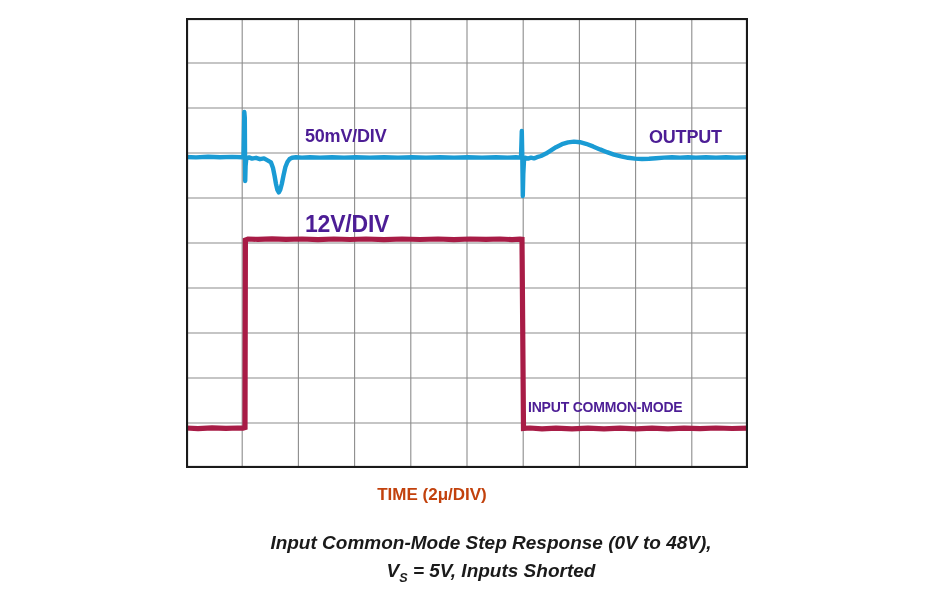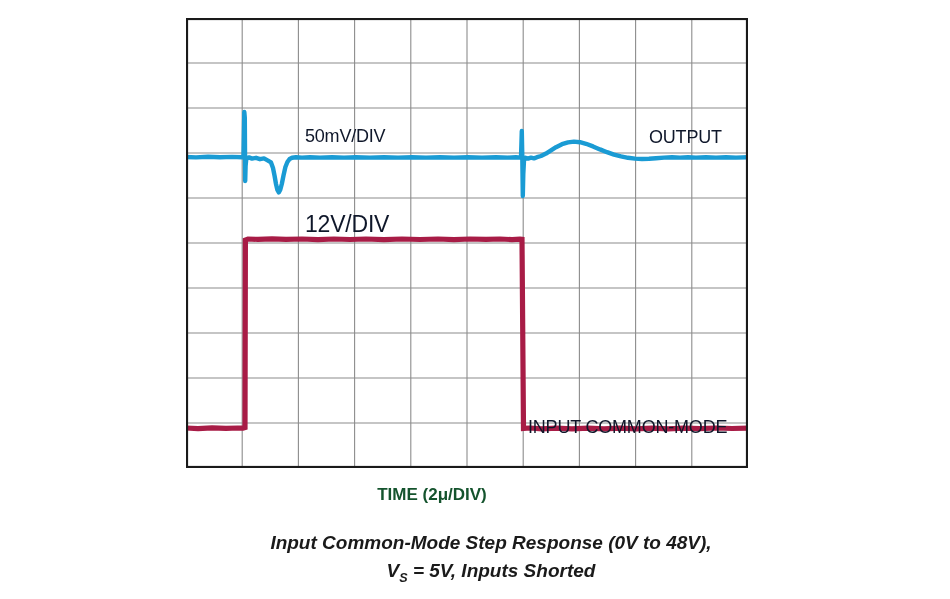--- a/index.html
+++ b/index.html
@@ -30,22 +30,22 @@
   }
   .plot-svg {
     position: absolute;
     left: 0;
     top: 0;
     display: block;
   }
   .anno {
     position: absolute;
     font-family: "Liberation Sans", sans-serif;
-    font-weight: normal;
-    color: #0f172a;
+    font-weight: bold;
+    color: #4c1d95;
     white-space: nowrap;
     letter-spacing: -0.2px;
   }
   #label-50mv {
     left: 305px;
     top: 126px;
     font-size: 18px;
   }
   #label-12v {
     left: 305px;
@@ -54,32 +54,31 @@
   }
   #label-output {
     left: 625px;
     top: 127px;
     font-size: 18px;
     margin-left: 24px;
   }
   #label-input-cm {
     left: 528px;
     top: 399px;
-    font-size: 18px;
-    margin-top: 18px;
+    font-size: 14px;
   }
   #axis-label-time {
     position: absolute;
     left: 0;
     top: 485px;
     width: 864px;
     text-align: center;
     font-size: 17px;
     font-weight: bold;
-    color: #14532d;
+    color: #c2410c;
     font-family: "Liberation Sans", sans-serif;
   }
   #caption {
     position: absolute;
     left: 0;
     top: 529px;
     width: 950px;
     text-align: center;
     font-size: 19px;
     font-weight: bold;

